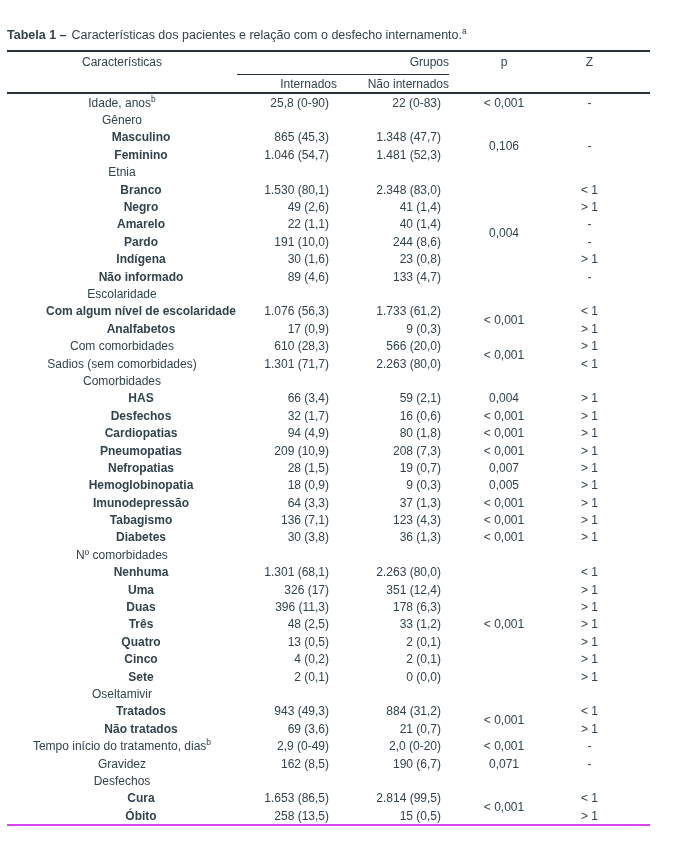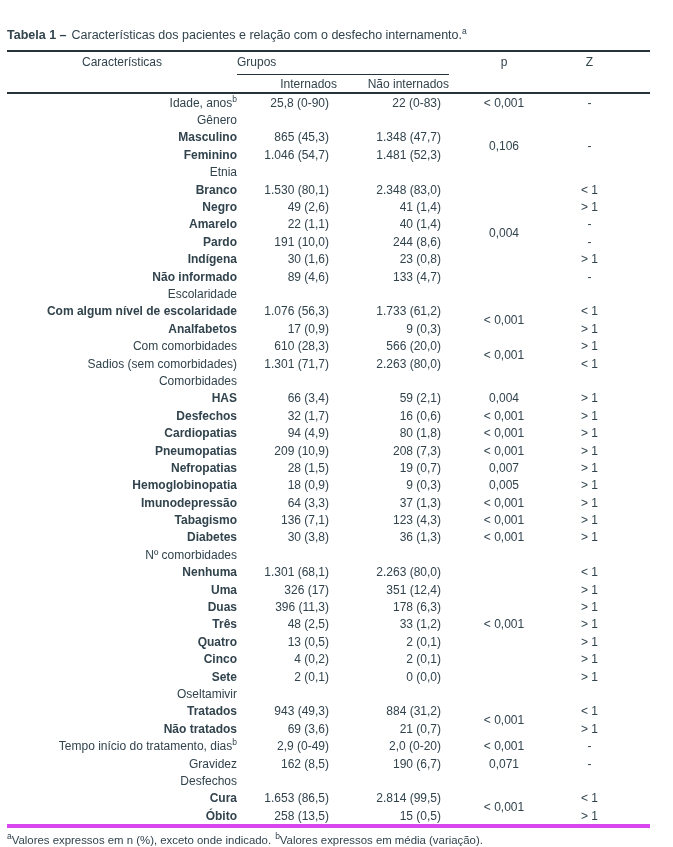--- a/index.html
+++ b/index.html
@@ -8,34 +8,34 @@
     padding:9px 15px 0 7px;
     font-family:"Liberation Sans",sans-serif;
     color:#31434d;
     margin-top:16px;
   }
   .title{font-size:12.5px;line-height:17px;padding:2px 0 6px 0;}
   .title .t-label{font-weight:bold;margin-right:5px;}
   sup{font-size:8.5px;vertical-align:super;line-height:0;}
   table{
     border-collapse:collapse;table-layout:fixed;width:643px;
-    border-top:2px solid #26323a;border-bottom:4px solid #d946ef;
+    border-top:2px solid #26323a;border-bottom:2px solid #d946ef;
     font-size:12px;
   }
   thead th{font-weight:normal;padding:0;}
   .hrow1 th{height:19px;vertical-align:top;padding-top:3px;}
   .hrow2 th{height:17px;vertical-align:middle;}
   .h-caract{text-align:center;}
-  .h-grupos{text-align:left;border-bottom:1px solid #26323a;}
+  .h-grupos{text-align:right;border-bottom:1px solid #26323a;}
   .h-p{text-align:center;}
   .h-z{text-align:center;padding-right:30px;}
   .h-sub{text-align:right;}
   tbody td{height:17.4px;padding:0;vertical-align:middle;}
   tbody tr:first-child td{border-top:2px solid #26323a;}
-  .c-label{text-align:right;}
+  .c-label{text-align:center;}
   .c-label.indent{padding-left:38px;font-weight:bold;}
   .c-num{text-align:right;padding-right:8px;}
   .c-p{text-align:center;}
   .c-z{text-align:center;padding-right:30px;}
   .footnotes{width:643px;padding-top:4px;font-size:11.4px;line-height:16px;}
   .fn-seg + .fn-seg{margin-left:4px;}
 </style>
 </head>
 <body>
 
@@ -340,18 +340,15 @@
         <tr>
           <td class="c-label indent">Óbito</td>
           <td class="c-num">258 (13,5)</td>
           <td class="c-num">15 (0,5)</td>
           <td class="c-z">&gt; 1</td>
         </tr>
       </tbody>
   </table>
 
   <div class="footnotes">
-    <div>
-      <span class="fn-seg"><sup>a</sup><span>Valores expressos em n (%), exceto onde indicado.</span></span><span class="fn-seg"><sup>b</sup><span>Valores expressos em média (variação).</span></span>
-    </div>
   </div>
 
 </div>
 
 </body></html>

